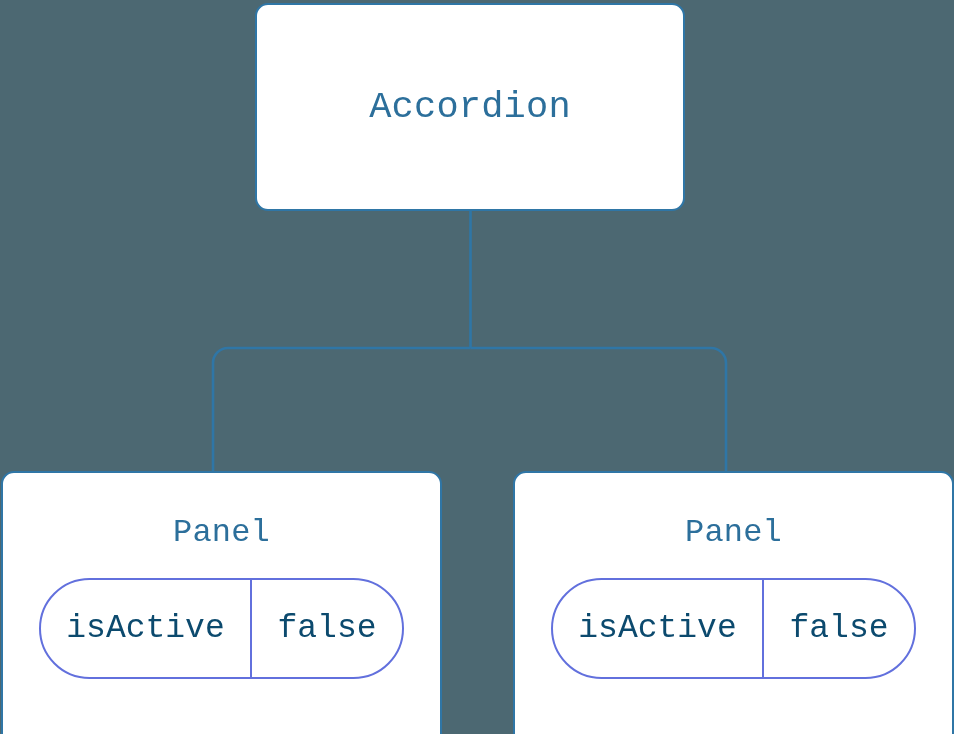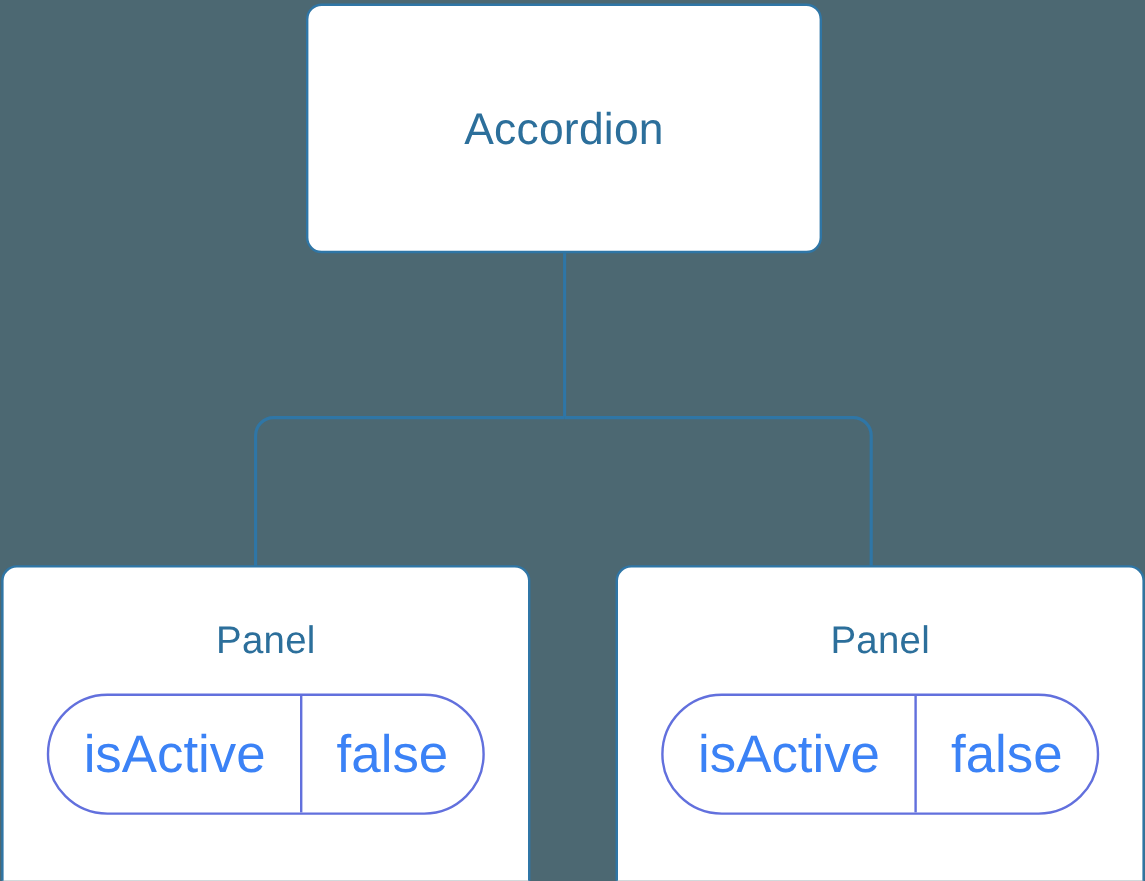--- a/index.html
+++ b/index.html
@@ -13,20 +13,21 @@
     background: #4c6872;
     font-family: "Liberation Sans", sans-serif;
     position: relative;
   }
 
   #canvas {
     position: absolute;
     inset: 0;
     width: 954px;
     height: 734px;
+    font-family: Liberation Mono, monospace;
   }
 
   
   #edges {
     position: absolute;
     left: 0;
     top: 0;
     width: 954px;
     height: 734px;
     z-index: 1;
@@ -87,22 +88,22 @@
     display: flex;
     align-items: stretch;
     background: transparent;
   }
 
   .pill-key,
   .pill-val {
     display: flex;
     align-items: center;
     justify-content: center;
-    color: #3b82f6;
-    font-size: 44px;
+    color: #0c4a6e;
+    font-size: 33px;
     line-height: 1;
     white-space: nowrap;
   }
 
   .pill-key {
     width: 211px;
     border-right: 2px solid #6270dd;
     box-sizing: border-box;
   }
 

